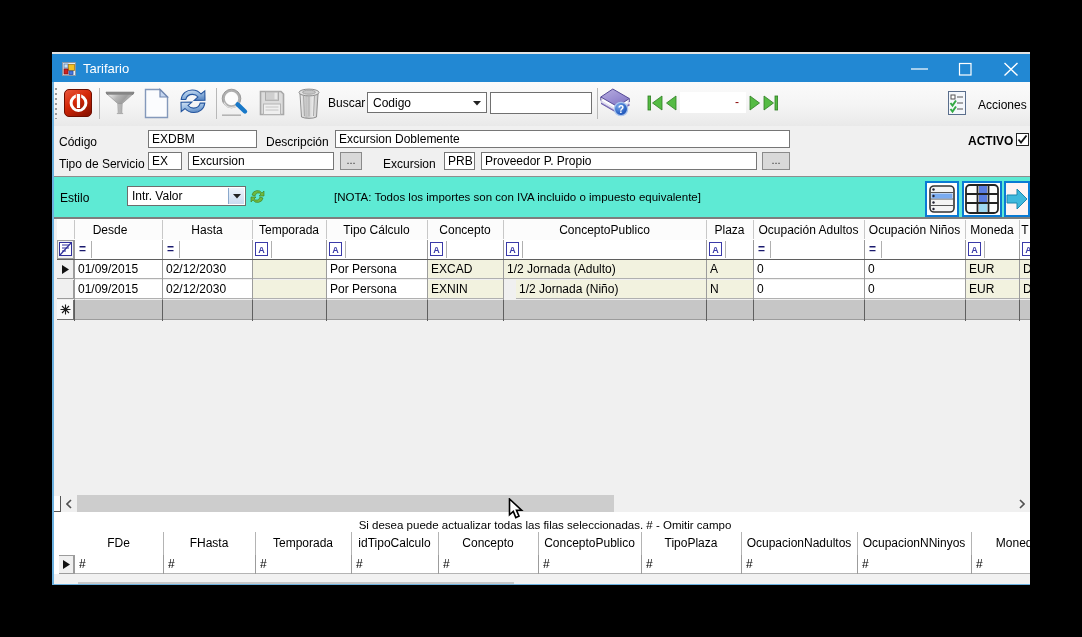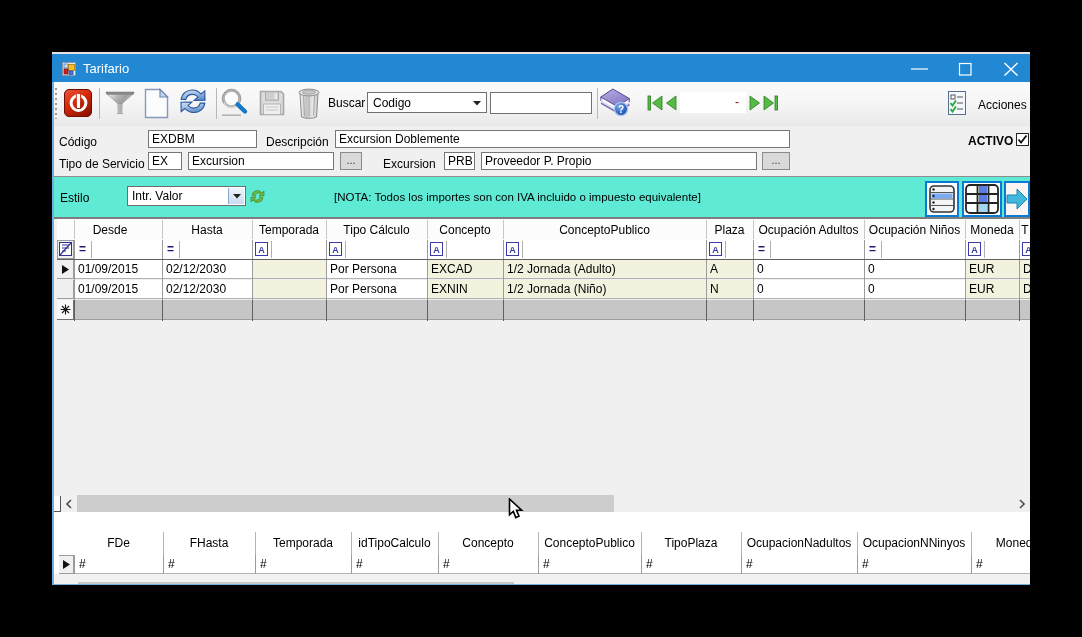--- a/index.html
+++ b/index.html
@@ -375,21 +375,21 @@
 <div class="gcell" style="left:23px; top:62px; width:87px; height:19px; background:#fff; border-bottom:1px solid #b0b0b0; line-height:19px; padding-left:3px;">01/09/2015</div>
 <div class="abs" style="left:22px; top:62px; width:1px; height:20px; background:#9c9c9c;"></div>
 <div class="gcell" style="left:111px; top:62px; width:89px; height:19px; background:#fff; border-bottom:1px solid #b0b0b0; line-height:19px; padding-left:3px;">02/12/2030</div>
 <div class="abs" style="left:110px; top:62px; width:1px; height:20px; background:#9c9c9c;"></div>
 <div class="gcell" style="left:201px; top:62px; width:73px; height:19px; background:#f2f2df; border-bottom:1px solid #b0b0b0; line-height:19px; padding-left:3px;"></div>
 <div class="abs" style="left:200px; top:62px; width:1px; height:20px; background:#9c9c9c;"></div>
 <div class="gcell" style="left:275px; top:62px; width:100px; height:19px; background:#fff; border-bottom:1px solid #b0b0b0; line-height:19px; padding-left:3px;">Por Persona</div>
 <div class="abs" style="left:274px; top:62px; width:1px; height:20px; background:#9c9c9c;"></div>
 <div class="gcell" style="left:376px; top:62px; width:75px; height:19px; background:#f2f2df; border-bottom:1px solid #b0b0b0; line-height:19px; padding-left:3px;">EXNIN</div>
 <div class="abs" style="left:375px; top:62px; width:1px; height:20px; background:#9c9c9c;"></div>
-<div class="gcell" style="left:452px; top:62px; width:202px; height:19px; background:#f2f2df; border-bottom:1px solid #b0b0b0; line-height:19px; padding-left:3px;">1/2 Jornada (Niño)</div>
+<div class="gcell" style="left:464px; top:62px; width:202px; height:19px; background:#f2f2df; border-bottom:1px solid #b0b0b0; line-height:19px; padding-left:3px;">1/2 Jornada (Niño)</div>
 <div class="abs" style="left:451px; top:62px; width:1px; height:20px; background:#9c9c9c;"></div>
 <div class="gcell" style="left:655px; top:62px; width:46px; height:19px; background:#f2f2df; border-bottom:1px solid #b0b0b0; line-height:19px; padding-left:3px;">N</div>
 <div class="abs" style="left:654px; top:62px; width:1px; height:20px; background:#9c9c9c;"></div>
 <div class="gcell" style="left:702px; top:62px; width:110px; height:19px; background:#fff; border-bottom:1px solid #b0b0b0; line-height:19px; padding-left:3px;">0</div>
 <div class="abs" style="left:701px; top:62px; width:1px; height:20px; background:#9c9c9c;"></div>
 <div class="gcell" style="left:813px; top:62px; width:100px; height:19px; background:#fff; border-bottom:1px solid #b0b0b0; line-height:19px; padding-left:3px;">0</div>
 <div class="abs" style="left:812px; top:62px; width:1px; height:20px; background:#9c9c9c;"></div>
 <div class="gcell" style="left:914px; top:62px; width:53px; height:19px; background:#f2f2df; border-bottom:1px solid #b0b0b0; line-height:19px; padding-left:3px;">EUR</div>
 <div class="abs" style="left:913px; top:62px; width:1px; height:20px; background:#9c9c9c;"></div>
 <div class="gcell" style="left:968px; top:62px; width:11px; height:19px; background:#f2f2df; border-bottom:1px solid #b0b0b0; line-height:19px; padding-left:3px;">De</div>
@@ -429,20 +429,21 @@
       </svg>
 <div class="abs" style="left:25px; top:0px; width:937px; height:17px; background:#f0f0f0;"></div>
 <div class="abs" style="left:25px; top:0px; width:537px; height:17px; background:#cdcdcd;"></div>
 <div class="abs" style="left:962px; top:0px; width:16px; height:17px; background:#f0f0f0;"></div>
 <svg class="abs" style="left:967px; top:4px;" width="6" height="10" viewBox="0 0 6 10">
         <path d="M1 1 L5 5 L1 9" stroke="#505050" stroke-width="1.6" fill="none"></path>
       </svg>
 <div class="abs" style="left:0px; top:17px; width:978px; height:1px; background:#fff;"></div>
 </div>
   <div id="bottom">
+<div class="abs" style="left:4px; top:6px; width:978px; text-align:center; font-size:11.5px;">Si desea puede actualizar todas las filas seleccionadas. # - Omitir campo</div>
 <div class="gcell" style="left:22px; top:20px; width:89px; height:21px; text-align:center; line-height:21px;">FDe</div>
 <div class="gcell" style="left:111px; top:20px; width:92px; height:21px; text-align:center; line-height:21px;">FHasta</div>
 <div class="abs" style="left:111px; top:19px; width:1px; height:23px; background:#b4b4b4;"></div>
 <div class="gcell" style="left:203px; top:20px; width:96px; height:21px; text-align:center; line-height:21px;">Temporada</div>
 <div class="abs" style="left:203px; top:19px; width:1px; height:23px; background:#b4b4b4;"></div>
 <div class="gcell" style="left:299px; top:20px; width:87px; height:21px; text-align:center; line-height:21px;">idTipoCalculo</div>
 <div class="abs" style="left:299px; top:19px; width:1px; height:23px; background:#b4b4b4;"></div>
 <div class="gcell" style="left:386px; top:20px; width:100px; height:21px; text-align:center; line-height:21px;">Concepto</div>
 <div class="abs" style="left:386px; top:19px; width:1px; height:23px; background:#b4b4b4;"></div>
 <div class="gcell" style="left:486px; top:20px; width:103px; height:21px; text-align:center; line-height:21px;">ConceptoPublico</div>

